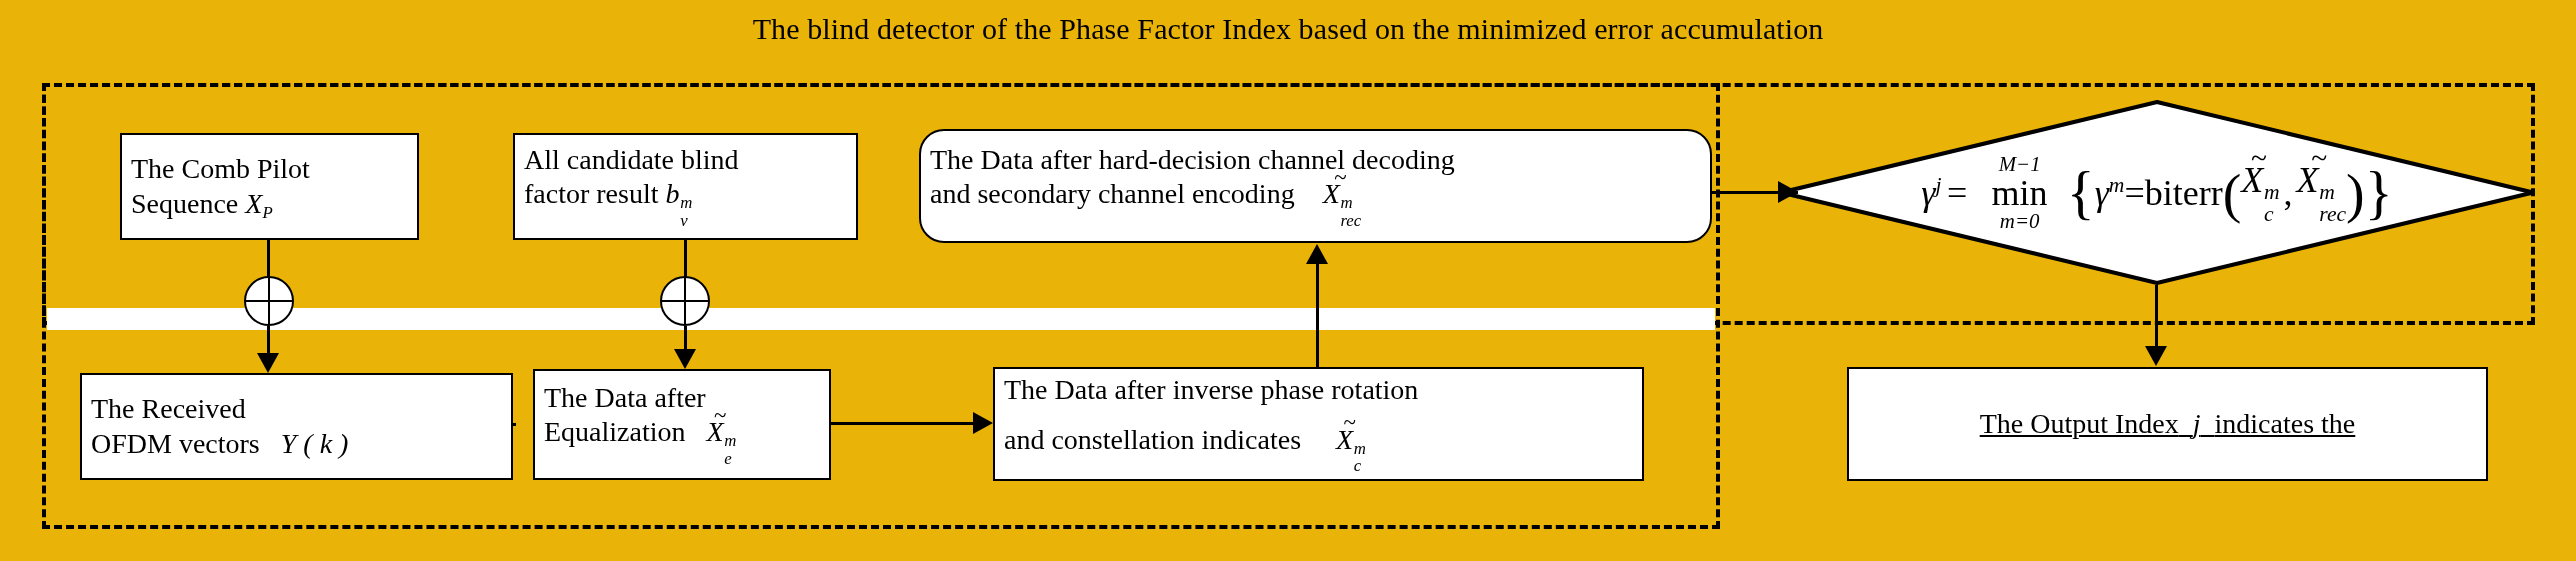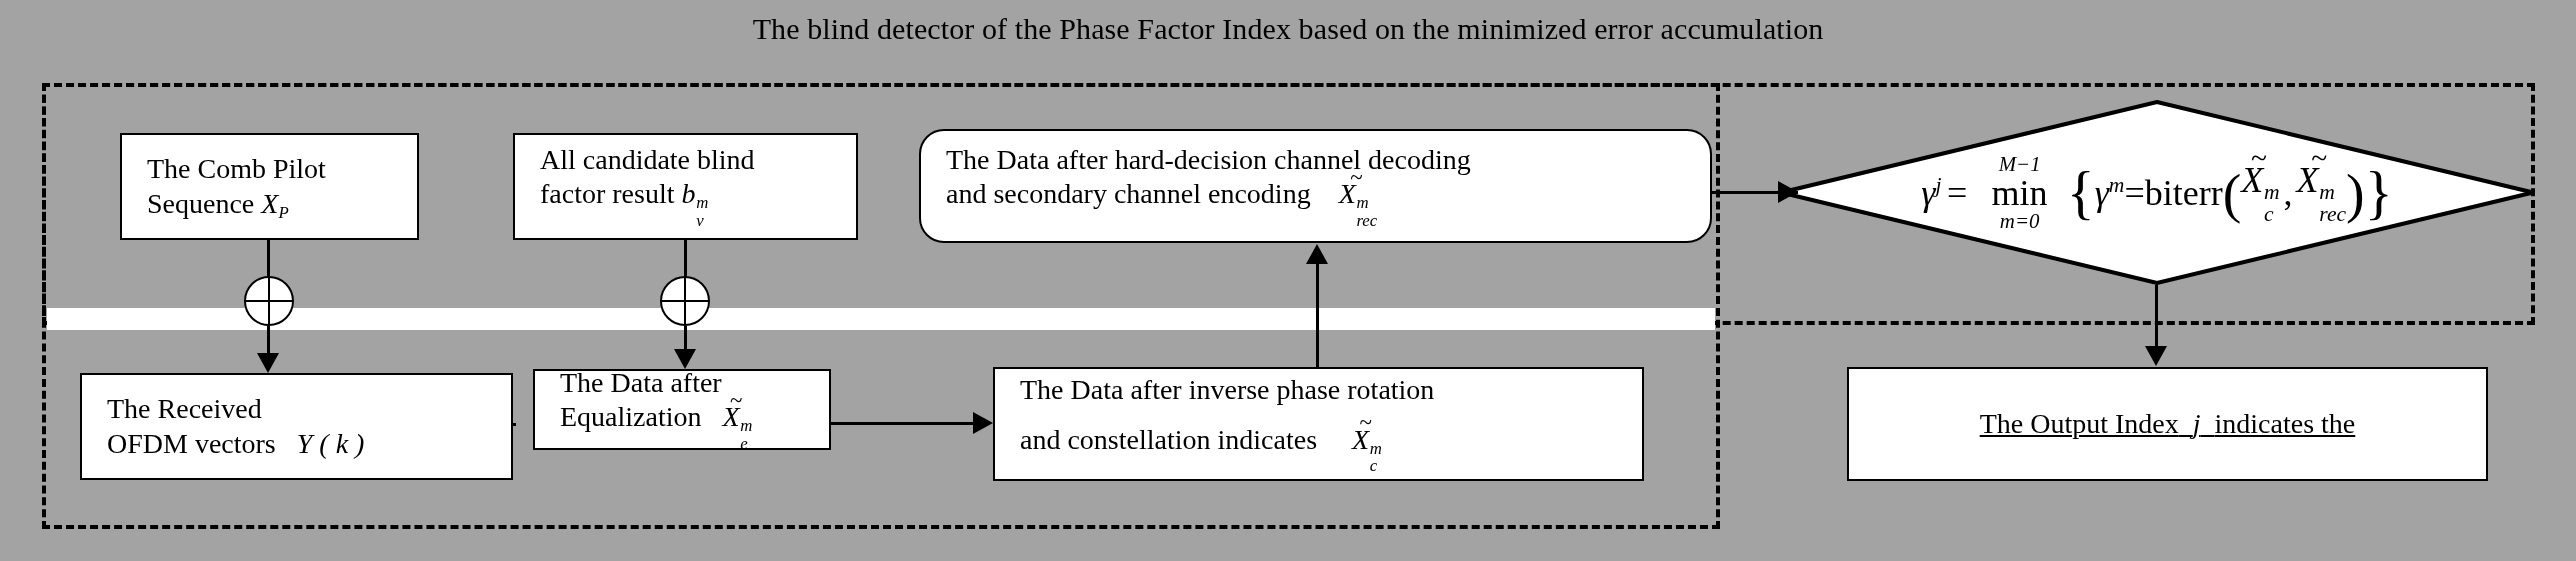--- a/index.html
+++ b/index.html
@@ -4,21 +4,21 @@
 <style>
   html, body {
     margin: 0;
     padding: 0;
     background: #ffffff;
   }
   #canvas {
     position: relative;
     width: 2576px;
     height: 561px;
-    background: #a3a3a3;
+    background: #eab308;
     font-family: "Liberation Serif", "DejaVu Serif", serif;
     color: #000000;
     overflow: hidden;
   }
 
   
   .diagram-title {
     position: absolute;
     left: 0;
     top: 12px;
@@ -47,21 +47,21 @@
   .box {
     position: absolute;
     box-sizing: border-box;
     border: 2.7px solid #000000;
     background: #ffffff;
     display: flex;
     flex-direction: column;
     justify-content: center;
     font-size: 28px;
     line-height: 1.22;
-    padding: 4px 25px;
+    padding: 4px 9px;
   }
   .box .ln { white-space: nowrap; }
   .box.centered { align-items: center; text-align: center; }
 
   
   .diamond-wrap {
     position: absolute;
   }
   .diamond-wrap svg { display: block; }
   .diamond-label {
@@ -254,21 +254,21 @@
 
   <div class="box" style="left:80px; top:373px; width:433px; height:107px;">
     <div class="ln">The Received</div>
     <div class="ln">
       <span>OFDM vectors</span>
       &nbsp;
       <span class="mi">Y ( k )</span>
     </div>
   </div>
 
-  <div class="box" style="left:533px; top:369px; width:298px; height:81px;">
+  <div class="box" style="left:533px; top:369px; width:298px; height:111px;">
     <div class="ln">The Data after</div>
     <div class="ln">
       <span>Equalization</span>
       &nbsp;
       <span class="tilde-x"><span class="tld">~</span><span>X</span><span class="subsup">
             <span>m</span>
             <span>e</span>
           </span></span>
     </div>
   </div>

